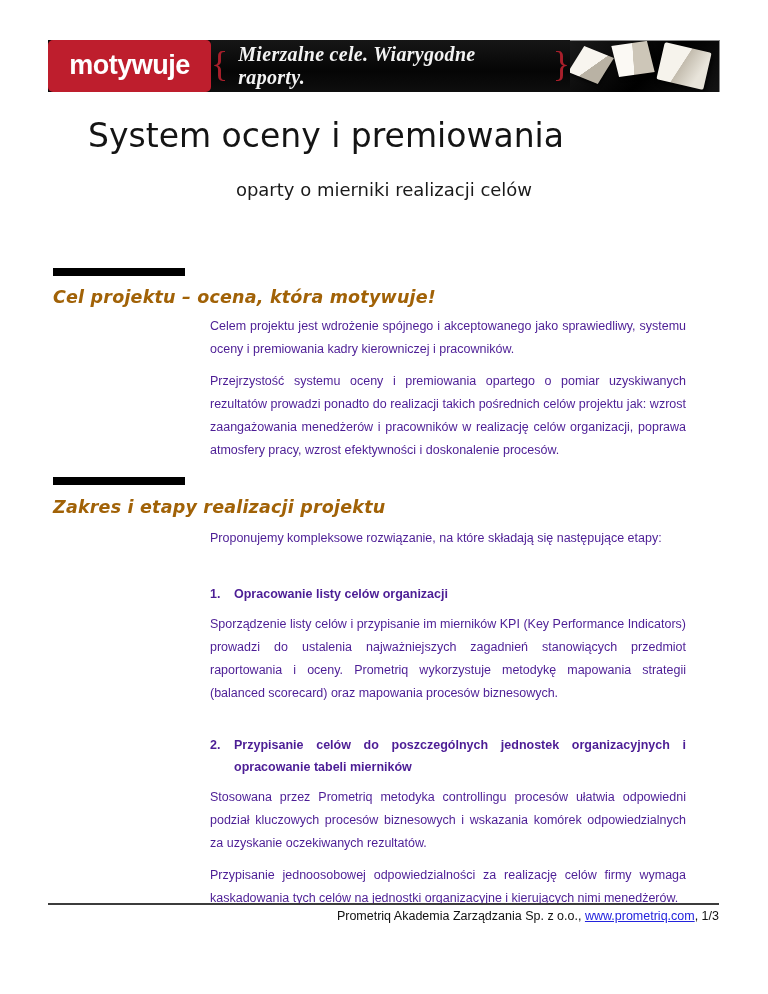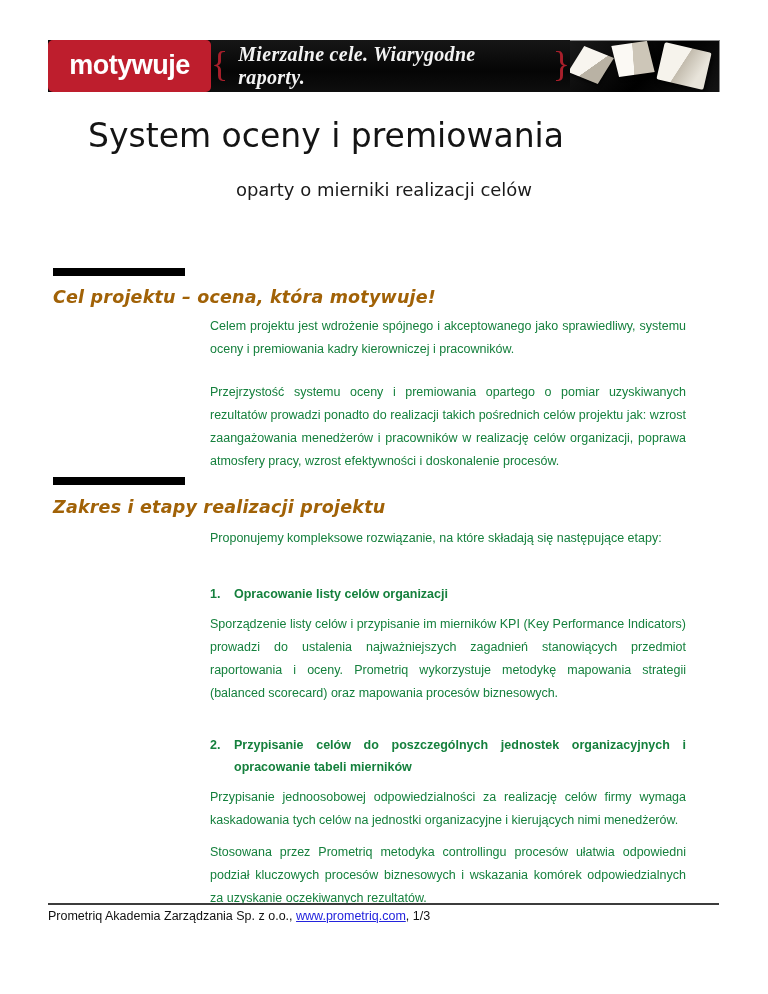--- a/index.html
+++ b/index.html
@@ -134,25 +134,25 @@
   .head-2 { top: 497px; }
 
   
   .textcol {
     position: absolute;
     left: 210px;
     width: 476px;
     font-family: "Liberation Sans", sans-serif;
     font-size: 12.5px;
     line-height: 23px;
-    color: #15803d;
+    color: #4c1d95;
   }
   .textcol p { text-align: justify; }
   .block-a { top: 315px; }
-  .block-a p + p { margin-top: 20px; }
+  .block-a p + p { margin-top: 9px; }
   .block-b { top: 527px; }
   .intro { text-align: left !important; }
   .item-head {
     display: flex;
     font-weight: bold;
     line-height: 22px;
   }
   .item-head-1 { margin-top: 33px; }
   .item-head-2 { margin-top: 29px; }
   .item-num { flex: none; width: 24px; }
@@ -160,20 +160,21 @@
   .item-body { margin-top: 8px; }
   .item-body p + p { margin-top: 9px; }
 
   
   .footer {
     position: absolute;
     left: 48px; top: 903px;
     width: 671px;
     border-top: 2px solid #3c3c3c;
     padding-top: 4px;
+    text-align: right;
     font-family: "Liberation Sans", sans-serif;
     font-size: 12.5px;
     color: #111111;
   }
   .footer a {
     color: #2323dd;
     text-decoration: underline;
     cursor: pointer;
   }
 </style>
@@ -221,22 +222,22 @@
     </div>
     <div class="item-body">
       <p>Sporządzenie listy celów i przypisanie im mierników KPI (Key Performance Indicators) prowadzi do ustalenia najważniejszych zagadnień stanowiących przedmiot raportowania i oceny. Prometriq wykorzystuje metodykę mapowania strategii (balanced scorecard) oraz mapowania procesów biznesowych.</p>
     </div>
 
     <div class="item-head item-head-2">
       <span class="item-num">2.</span>
       <span class="item-title">Przypisanie celów do poszczególnych jednostek organizacyjnych i opracowanie tabeli mierników</span>
     </div>
     <div class="item-body">
+      <p>Stosowana przez Prometriq metodyka controllingu procesów ułatwia odpowiedni podział kluczowych procesów biznesowych i wskazania komórek odpowiedzialnych za uzyskanie oczekiwanych rezultatów.</p>
       <p>Przypisanie jednoosobowej odpowiedzialności za realizację celów firmy wymaga kaskadowania tych celów na jednostki organizacyjne i kierujących nimi menedżerów.</p>
-      <p>Stosowana przez Prometriq metodyka controllingu procesów ułatwia odpowiedni podział kluczowych procesów biznesowych i wskazania komórek odpowiedzialnych za uzyskanie oczekiwanych rezultatów.</p>
     </div>
   </div>
 
   <div class="footer">
     <span>Prometriq Akademia Zarządzania Sp. z o.o., </span><a>www.prometriq.com</a><span>, 1/3</span>
   </div>
 
 </div>
 
 </body></html>

